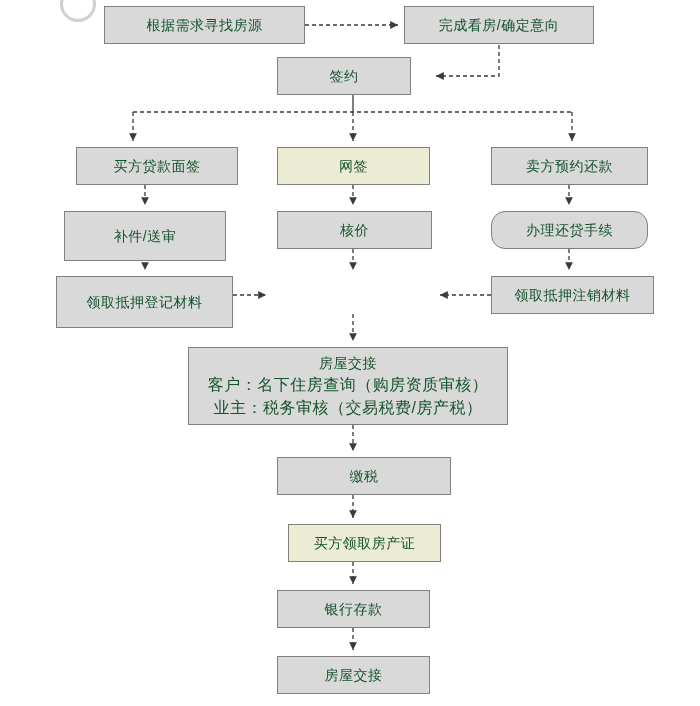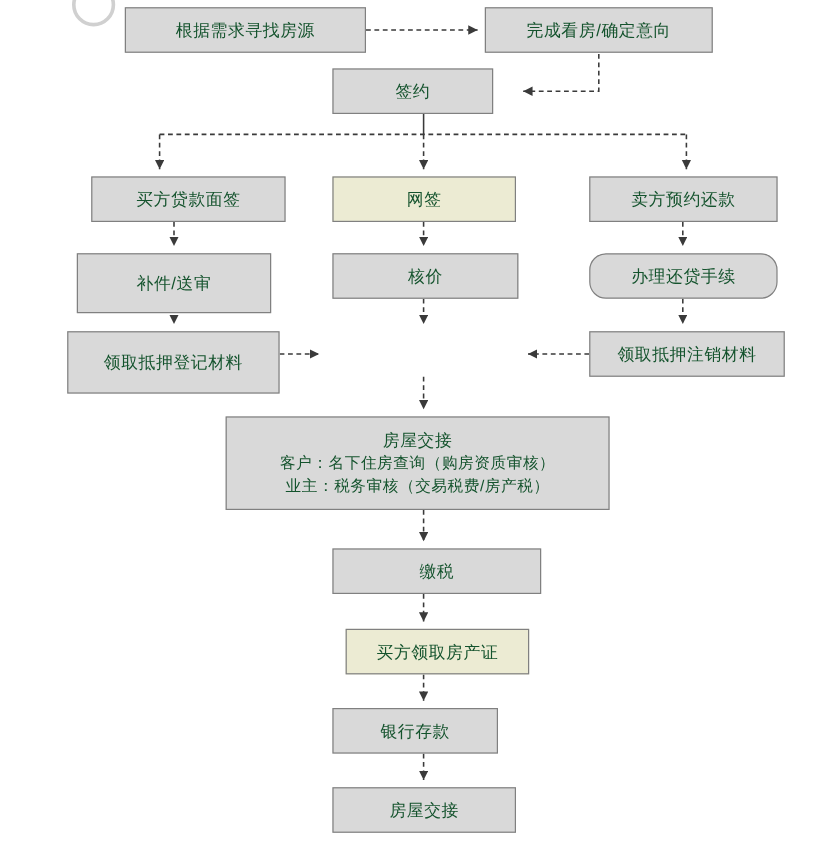--- a/index.html
+++ b/index.html
@@ -38,21 +38,21 @@
     z-index: 2;
   }
   .node.highlight {
     background: #ecebd3;
   }
   .node .line {
     display: block;
     white-space: nowrap;
   }
   .node .line.sub {
-    font-size: 13px;
+    font-size: 16px;
   }
   svg.edges {
     position: absolute;
     left: 0;
     top: 0;
     width: 700px;
     height: 706px;
     z-index: 1;
   }
   .corner-mark {
@@ -167,21 +167,21 @@
   </div>
 
   <div class="node" style="left:277px;top:457px;width:174px;height:38px;">
     <span class="line">缴税</span>
   </div>
 
   <div class="node highlight" style="left:288px;top:524px;width:153px;height:38px;">
     <span class="line">买方领取房产证</span>
   </div>
 
-  <div class="node" style="left:277px;top:590px;width:138px;height:38px;">
+  <div class="node" style="left:277px;top:590px;width:153px;height:38px;">
     <span class="line">银行存款</span>
   </div>
 
   <div class="node" style="left:277px;top:656px;width:153px;height:38px;justify-content:center;">
     <span class="line">房屋交接</span>
   </div>
 
 </div>
 
 </body></html>

